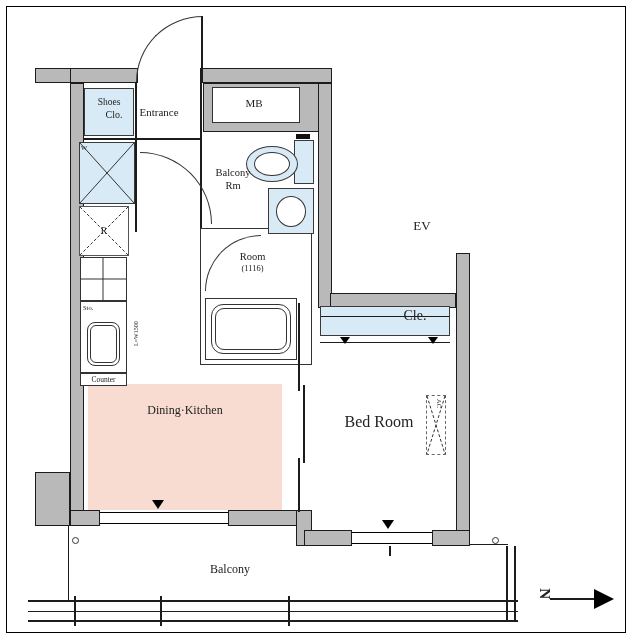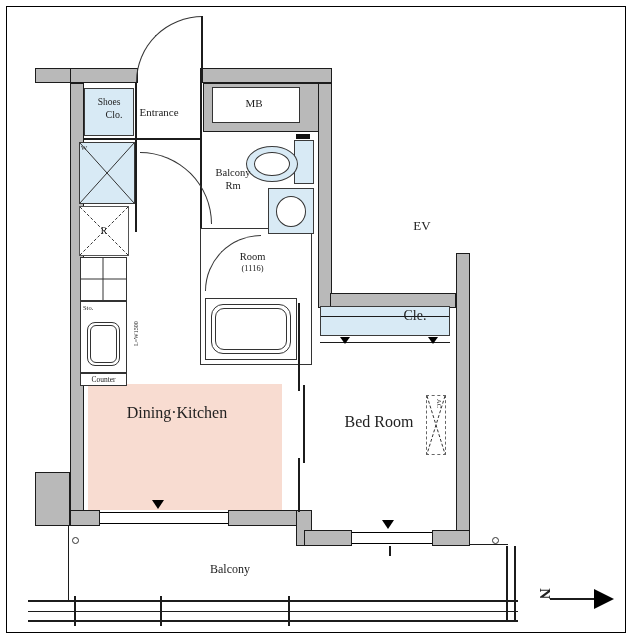--- a/index.html
+++ b/index.html
@@ -128,21 +128,21 @@
 
   <div class="p lbl" style="left:84px;top:97px;width:50px;font-size:9.5px">Shoes</div>
   <div class="p lbl" style="left:79px;top:109px;width:70px;font-size:10px">Clo.</div>
   <div class="p lbl" style="left:138px;top:106px;width:42px;font-size:11px">Entrance</div>
   <div class="p lbl" style="left:212px;top:97px;width:84px;font-size:11px">MB</div>
   <div class="p lbl" style="left:202px;top:167px;width:62px;font-size:10.5px">Balcony</div>
   <div class="p lbl" style="left:202px;top:180px;width:62px;font-size:10.5px">Rm</div>
   <div class="p lbl" style="left:205px;top:251px;width:95px;font-size:10.5px">Room</div>
   <div class="p lbl" style="left:205px;top:264px;width:95px;font-size:8.5px">(1116)</div>
   <div class="p lbl" style="left:400px;top:219px;width:44px;font-size:13px">EV</div>
-  <div class="p lbl" style="left:80px;top:404px;width:194px;font-size:16px">Dining·Kitchen</div>
+  <div class="p lbl" style="left:88px;top:404px;width:194px;font-size:12px">Dining·Kitchen</div>
   <div class="p lbl" style="left:303px;top:413px;width:152px;font-size:16px">Bed Room</div>
   <div class="p lbl" style="left:395px;top:308px;width:40px;font-size:14px">Cle.</div>
   <div class="p lbl" style="left:180px;top:563px;width:100px;font-size:12px">Balcony</div>
 
   <div class="p lbl" style="left:79px;top:206px;width:50px;height:50px;line-height:50px;font-size:9.5px">R</div>
   <div class="p lbl" style="left:81px;top:144px;font-size:6.5px">W</div>
   <div class="p lbl" style="left:83px;top:304px;font-size:6.5px">Sto.</div>
   <div class="p lbl boxed" style="left:80px;top:373px;width:47px;height:13px;font-size:7.5px;line-height:12px">Counter</div>
   <div class="p lbl" style="left:133px;top:346px;font-size:6px;transform:rotate(-90deg);transform-origin:0 0">L=W1500</div>
   <div class="p lbl" style="left:443px;top:399px;font-size:6.5px;transform:rotate(90deg);transform-origin:0 0">AC</div>

